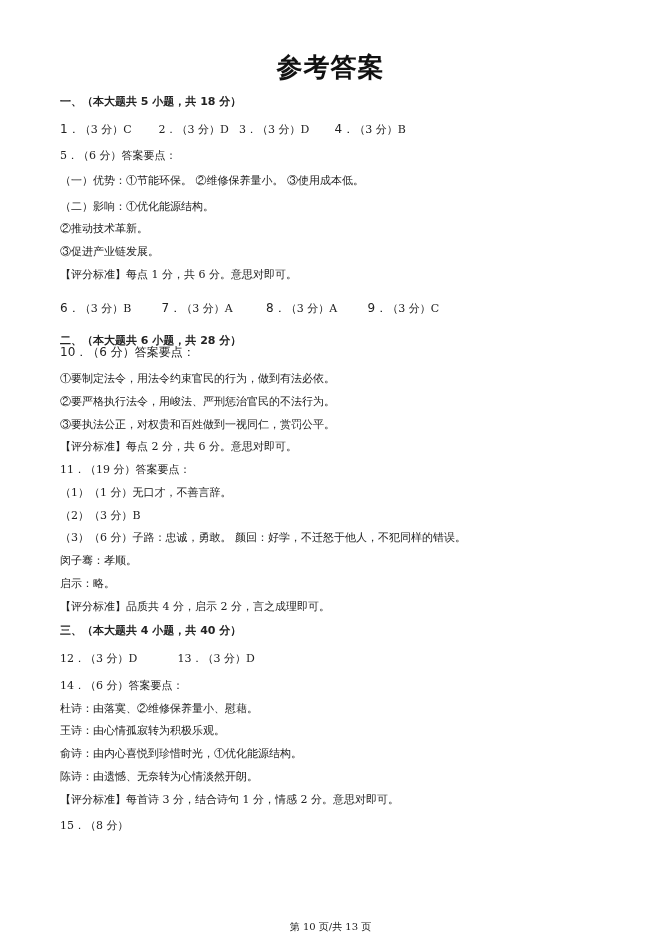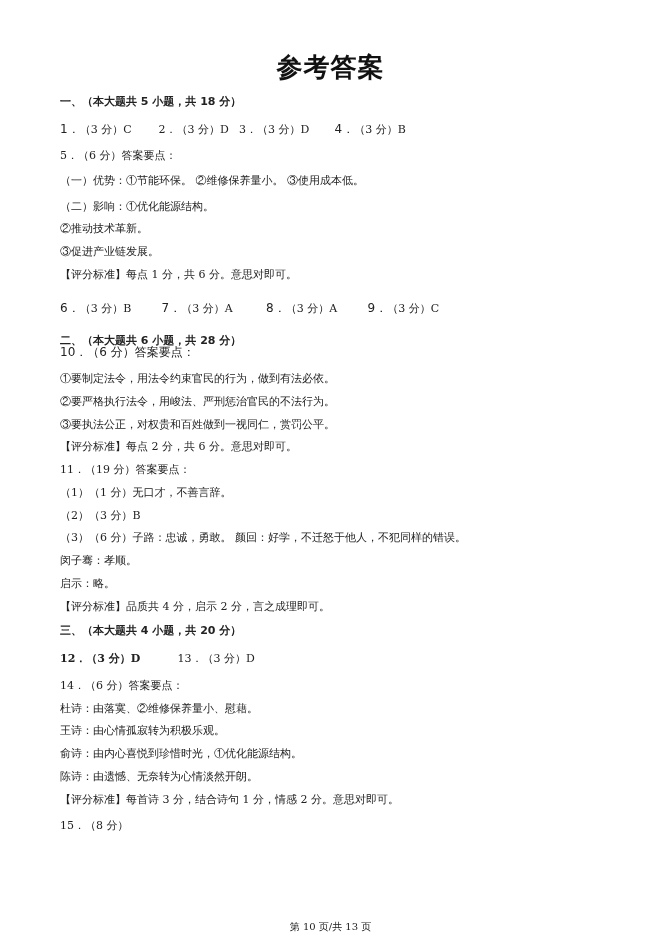--- a/index.html
+++ b/index.html
@@ -45,23 +45,23 @@
 <div class="line" style="top:418px;">③要执法公正，对权贵和百姓做到一视同仁，赏罚公平。</div>
 <div class="line" style="top:440px;">【评分标准】每点 2 分，共 6 分。意思对即可。</div>
 <div class="line" style="top:463px;">11．（19 分）答案要点：</div>
 <div class="line" style="top:486px;">（1）（1 分）无口才，不善言辞。</div>
 <div class="line" style="top:509px;">（2）（3 分）B</div>
 <div class="line" style="top:531px;">（3）（6 分）子路：忠诚，勇敢。 颜回：好学，不迁怒于他人，不犯同样的错误。</div>
 <div class="line" style="top:554px;">闵子骞：孝顺。</div>
 <div class="line" style="top:577px;">启示：略。</div>
 <div class="line" style="top:600px;">【评分标准】品质共 4 分，启示 2 分，言之成理即可。</div>
 
-<div class="line heading" style="top:624px;">三、（本大题共 4 小题，共 20 分）</div>
+<div class="line heading" style="top:624px;">三、（本大题共 4 小题，共 40 分）</div>
 <div class="line answers" style="top:652px;">
-  <span class="item" style="width:114px;font-weight:bold;"><span>12．</span><span>（3 分）D</span></span>
+  <span class="item" style="width:114px;"><span>12．</span><span>（3 分）D</span></span>
   <span class="item"><span>13．</span><span>（3 分）D</span></span>
 </div>
 <div class="line" style="top:679px;">14．（6 分）答案要点：</div>
 <div class="line" style="top:702px;">杜诗：由落寞、②维修保养量小、慰藉。</div>
 <div class="line" style="top:724px;">王诗：由心情孤寂转为积极乐观。</div>
 <div class="line" style="top:747px;">俞诗：由内心喜悦到珍惜时光，①优化能源结构。</div>
 <div class="line" style="top:770px;">陈诗：由遗憾、无奈转为心情淡然开朗。</div>
 <div class="line" style="top:793px;">【评分标准】每首诗 3 分，结合诗句 1 分，情感 2 分。意思对即可。</div>
 <div class="line" style="top:819px;">15．（8 分）</div>
 

